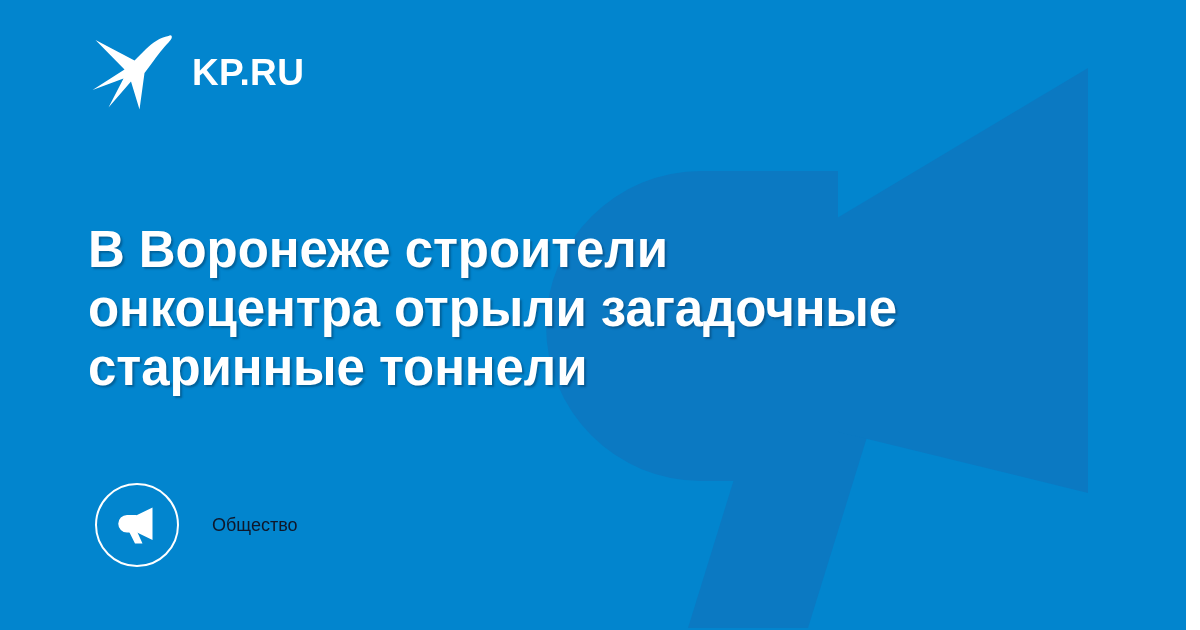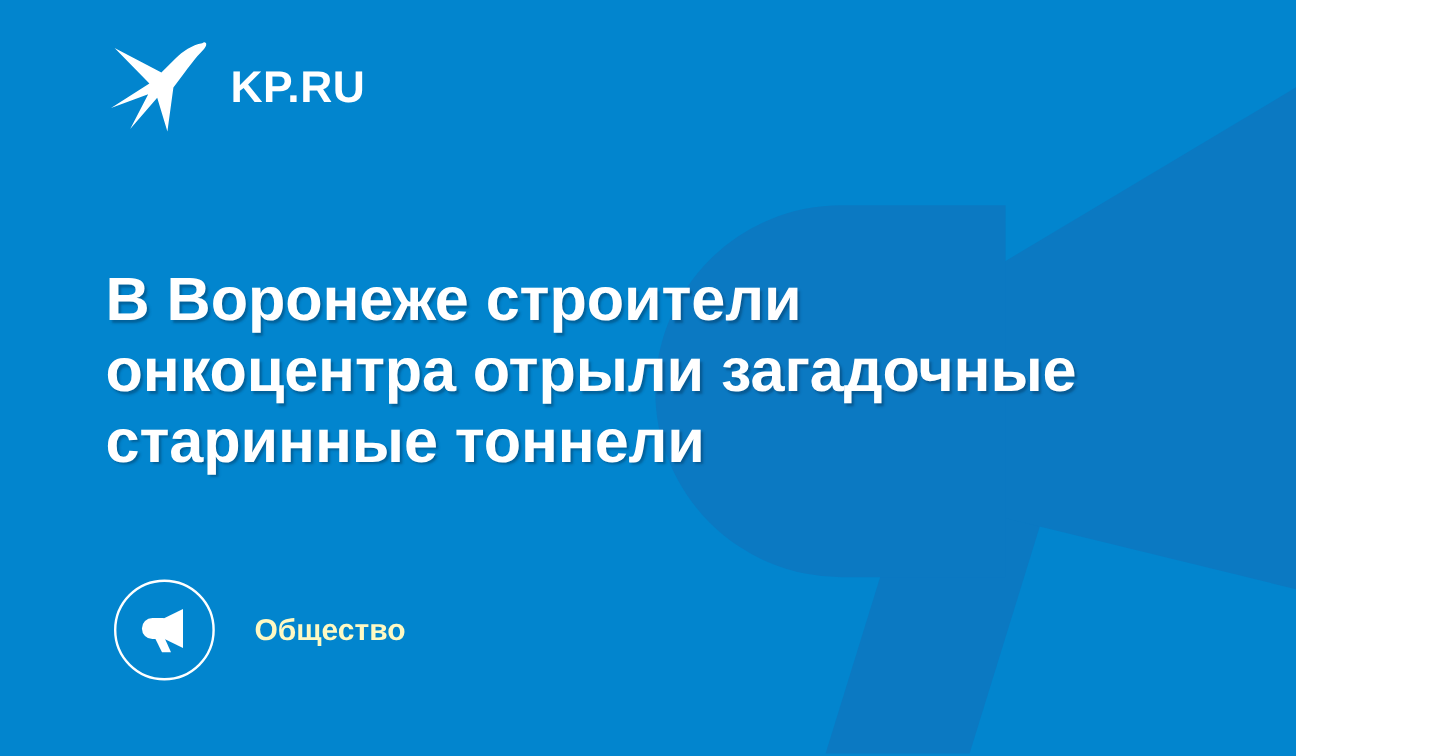--- a/index.html
+++ b/index.html
@@ -9,21 +9,21 @@
   }
   body {
     width: 1200px;
     height: 630px;
     overflow: hidden;
     font-family: "Liberation Sans", "DejaVu Sans", sans-serif;
   }
 
   #card {
     position: relative;
-    width: 1080px;
+    width: 1186px;
     height: 630px;
     background: #0285ce;
     overflow: hidden;
   }
 
   
   #watermark {
     position: absolute;
     inset: 0;
     width: 1200px;
@@ -94,23 +94,23 @@
     justify-content: center;
     flex: 0 0 auto;
   }
   #category-icon {
     width: 46px;
     height: 46px;
     display: block;
   }
   #category-label {
     margin-left: 33px;
-    color: #fef9c3;
-    font-size: 25px;
-    font-weight: bold;
+    color: #0f172a;
+    font-size: 18px;
+    font-weight: normal;
     line-height: 1;
     white-space: nowrap;
   }
 </style>
 </head>
 <body>
 
 <div id="card">
 
   <svg id="watermark" viewBox="0 0 1200 630" preserveAspectRatio="none" aria-hidden="true">

